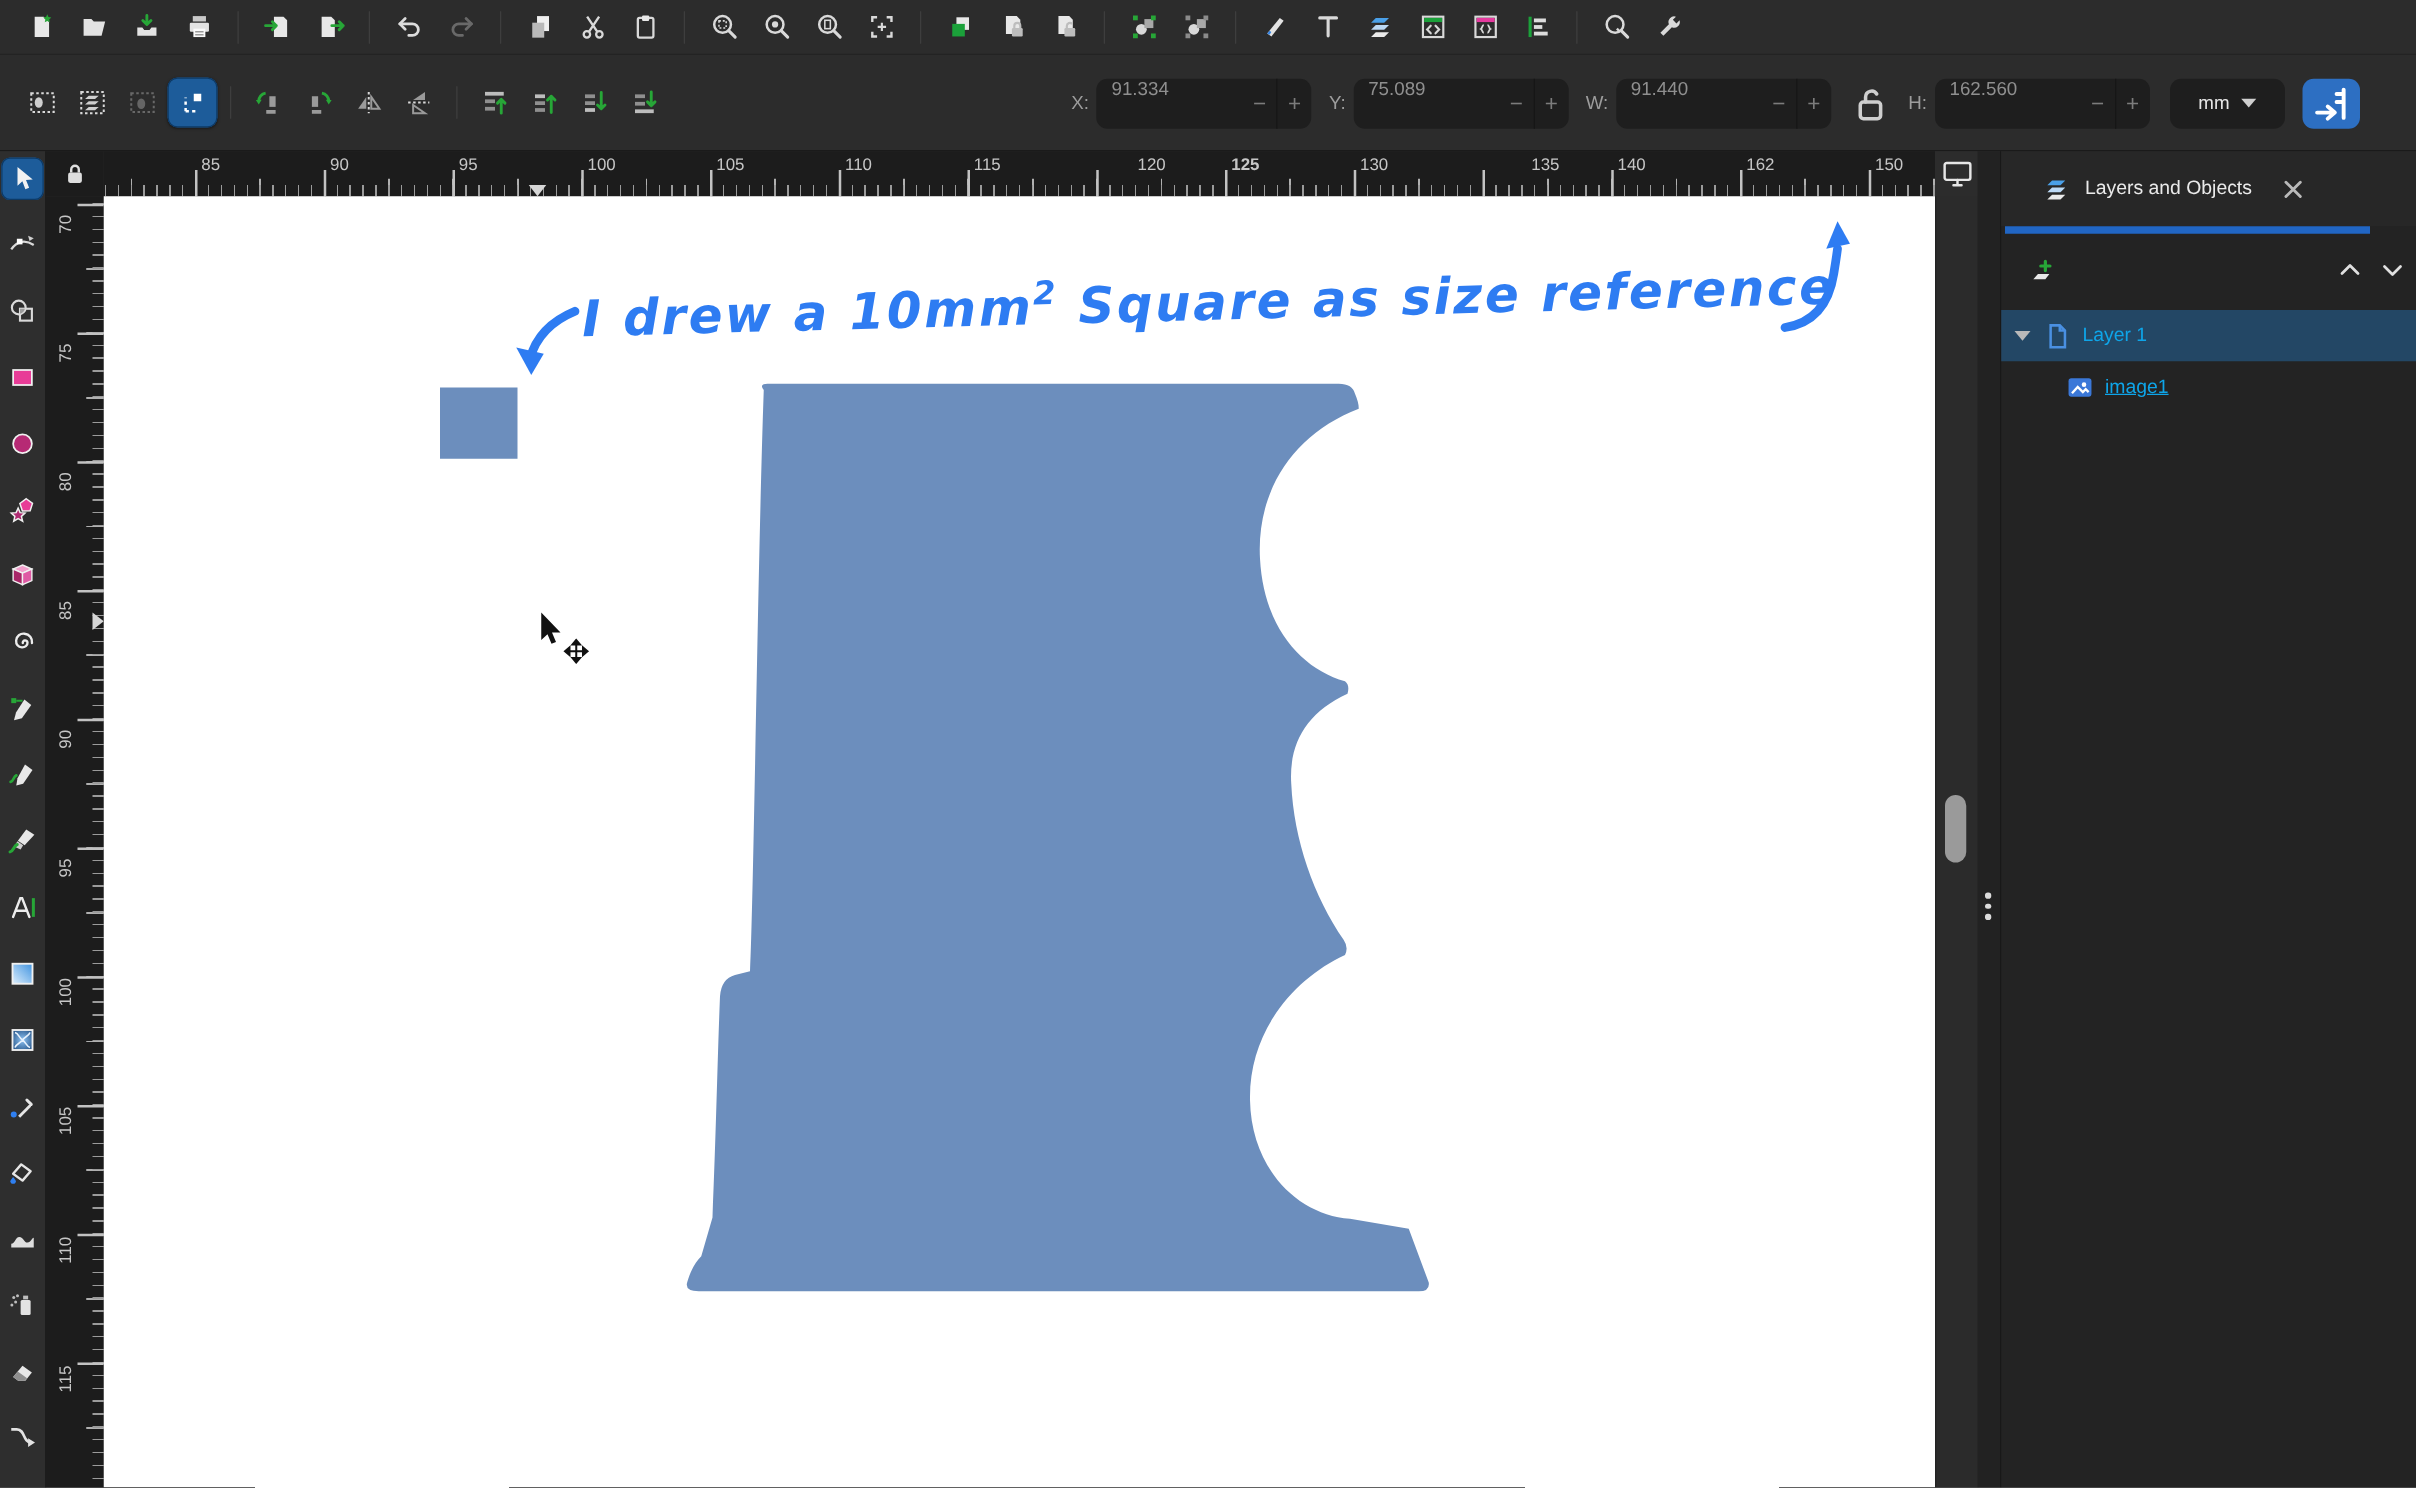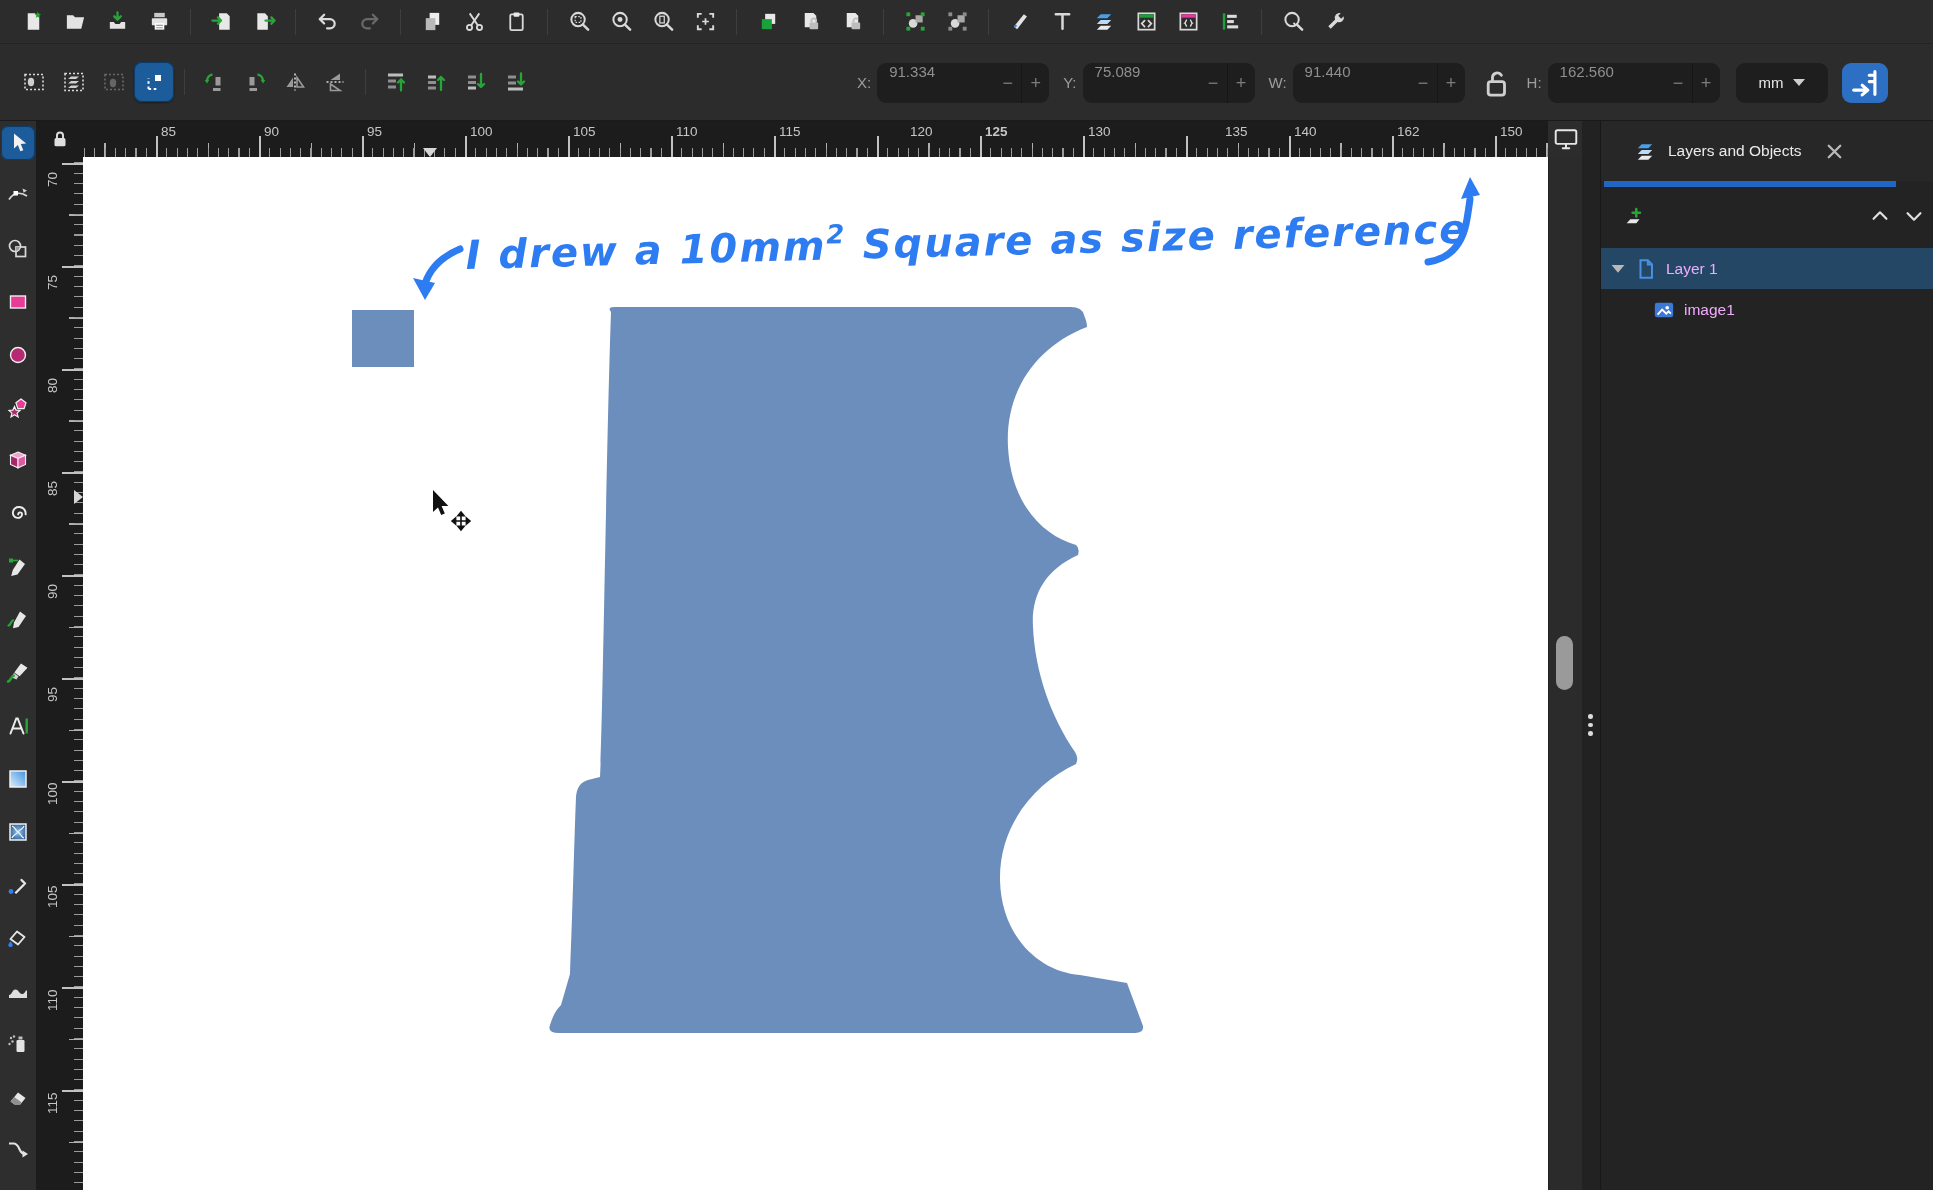--- a/index.html
+++ b/index.html
@@ -70,24 +70,24 @@
   #panel{position:absolute;left:1600px;top:121px;width:333px;height:1069px;background:#232323;border-left:1px solid #181818;box-sizing:border-box;}
   #ptab{height:60px;display:flex;align-items:center;padding-left:33px;gap:11px;color:#eaeaea;font-size:15.5px;background:#272727;}
   #ptab svg{width:23px;height:23px;}
   #pclose{background:none;border:none;padding:0;margin-left:10px;display:flex;}
   #underline{height:6px;width:292px;margin-left:3px;background:#2166c4;}
   #ptools{height:57px;display:flex;align-items:center;padding:0 10px 0 16px;}
   .pbtn{background:none;border:none;padding:0;display:flex;align-items:center;justify-content:center;width:34px;height:34px;}
   .pbtn svg{width:22px;height:22px;}
   #ptools .sp{flex:1;}
   #prows{margin-top:4px;}
-  .prow{height:41px;display:flex;align-items:center;color:#f0abfc;font-size:15.5px;padding-left:9px;gap:9px;}
+  .prow{height:41px;display:flex;align-items:center;color:#0ea5e9;font-size:15.5px;padding-left:9px;gap:9px;}
   .prow.selected{background:#234765;}
   .prow .exp{width:16px;display:flex;justify-content:center;}
-  .prow.child{padding-left:52px;}
+  .prow.child{padding-left:52px;text-decoration:underline;}
   .prow svg{width:22px;height:22px;flex:none;}
 </style>
 </head>
 <body>
 
 <div id="app">
 
   <div id="cmdbar" class="hbar">
       <button class="tbtn">
         <svg viewBox="0 0 24 24" width="23" height="23">

